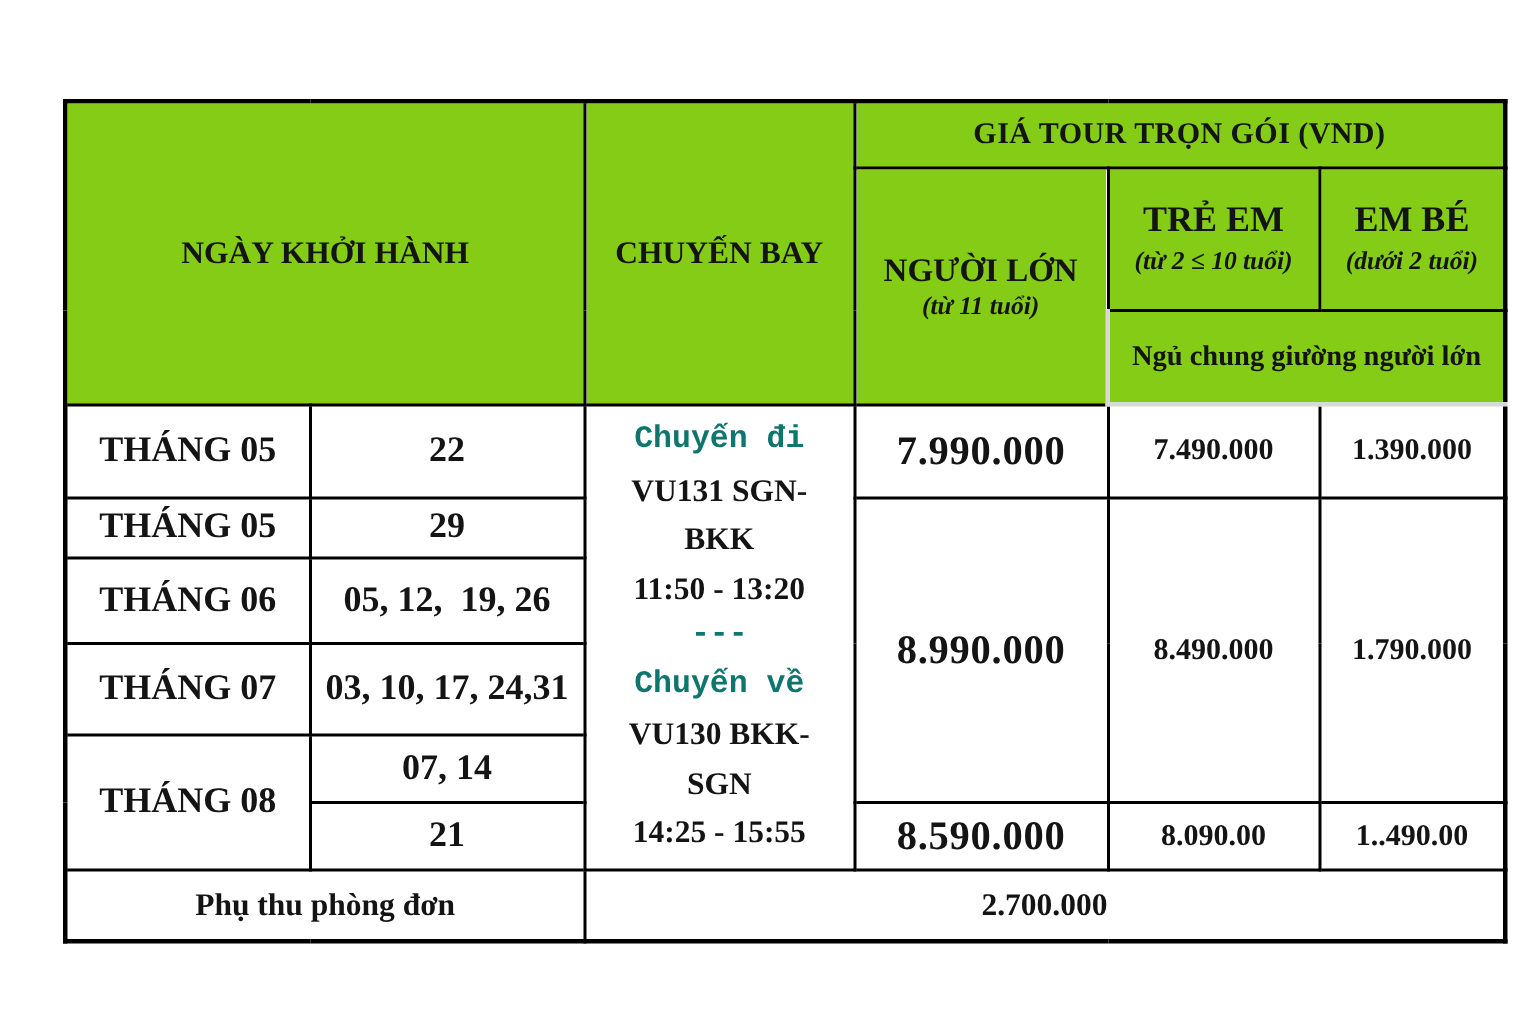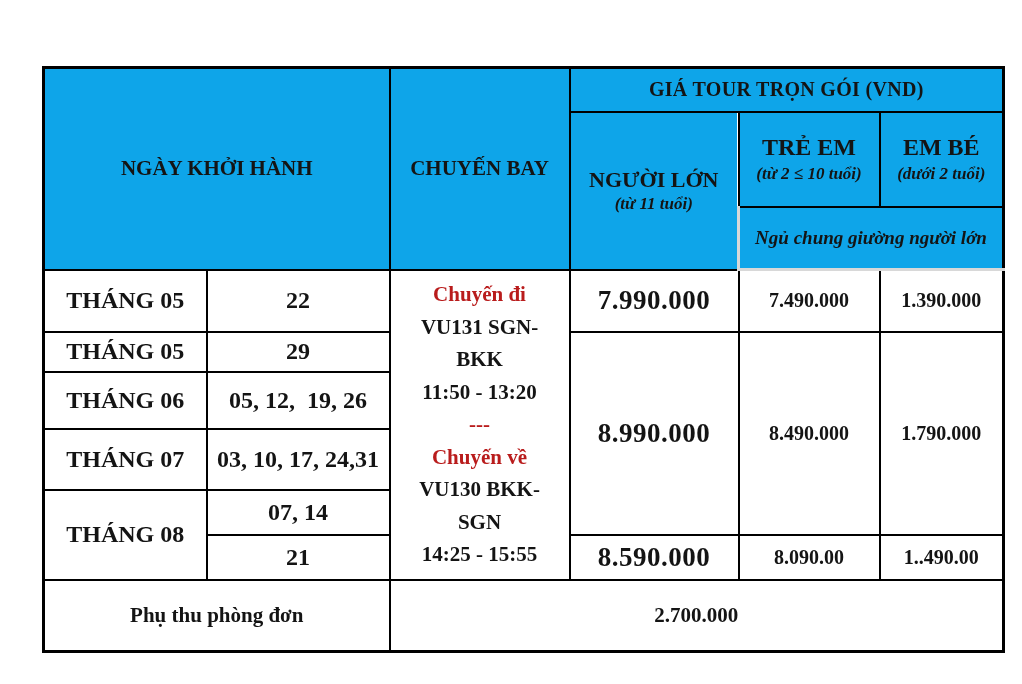--- a/index.html
+++ b/index.html
@@ -33,57 +33,56 @@
   
   tr.h1 { height: 44px; }
   tr.h2 { height: 95px; }
   tr.h3 { height: 63px; }
   tr.r1 { height: 62px; }
   tr.r2 { height: 40px; }
   tr.r3 { height: 57px; }
   tr.r4 { height: 61px; }
   tr.r5 { height: 45px; }
   tr.r6 { height: 45px; }
-  tr.fr { height: 72px; }
+  tr.fr { height: 48px; }
 
   td.hdr {
-    background: #0ea5e9;
+    background: #84cc16;
     color: #ffffff;
     font-size: 21px;
   }
   td.hdr.price-group { font-size: 20px; letter-spacing: 0.3px; }
   .hdr .title { font-size: 22px; }
   .hdr .title-sm { font-size: 24px; }
   .hdr .sub {
     font-style: italic;
     font-size: 17px;
     font-weight: bold;
     line-height: 1.25;
   }
   .hdr .sub.child { max-width: 112px; margin: 2px auto 0; }
   .hdr .sub.infant { max-width: 94px; margin: 2px auto 0; }
   td.hdr.note {
-    font-style: italic;
     font-size: 19px;
     border-bottom: 3px solid #d8d8d8;
     border-left: 3px solid #d8d8d8;
   }
   td.hdr.note .note-inner { max-width: 250px; margin: 0 auto; line-height: 1.45; }
 
   td.month-cell, td.days-cell {
     font-size: 24px;
     white-space: pre-wrap;
   }
   td.flight-cell {
     font-size: 21px;
     line-height: 1.55;
     padding: 0;
   }
   .flight-inner { width: 152px; margin: 0 auto; }
-  .red-text { color: #b91c1c; }
+  .red-text { color: #0f766e; font-family: Liberation Mono, monospace; }
   td.adult-price {
     color: #E28A4F;
     font-size: 27px;
     letter-spacing: 0.5px;
     margin-left: 38px;
   }
   td.price {
     font-size: 20px;
   }
   td.footer-label, td.footer-value {

